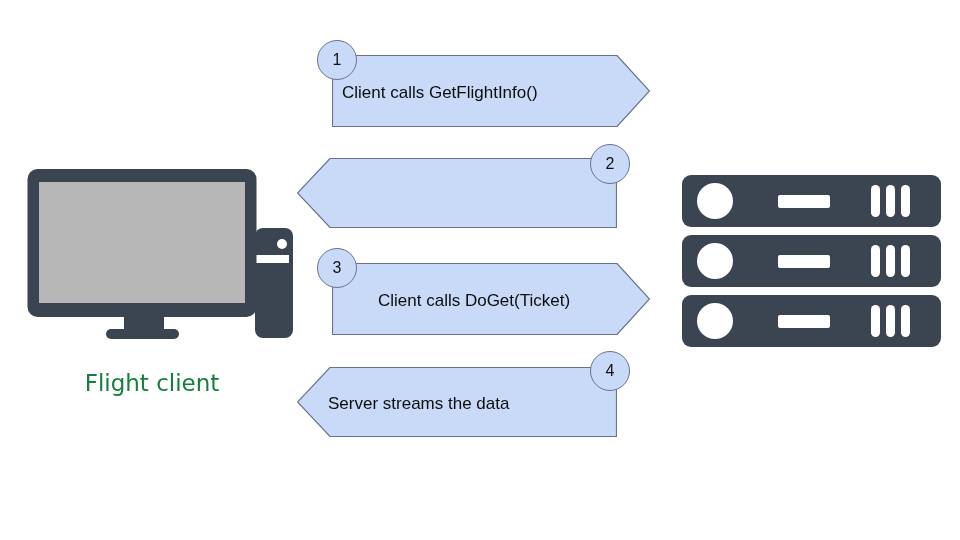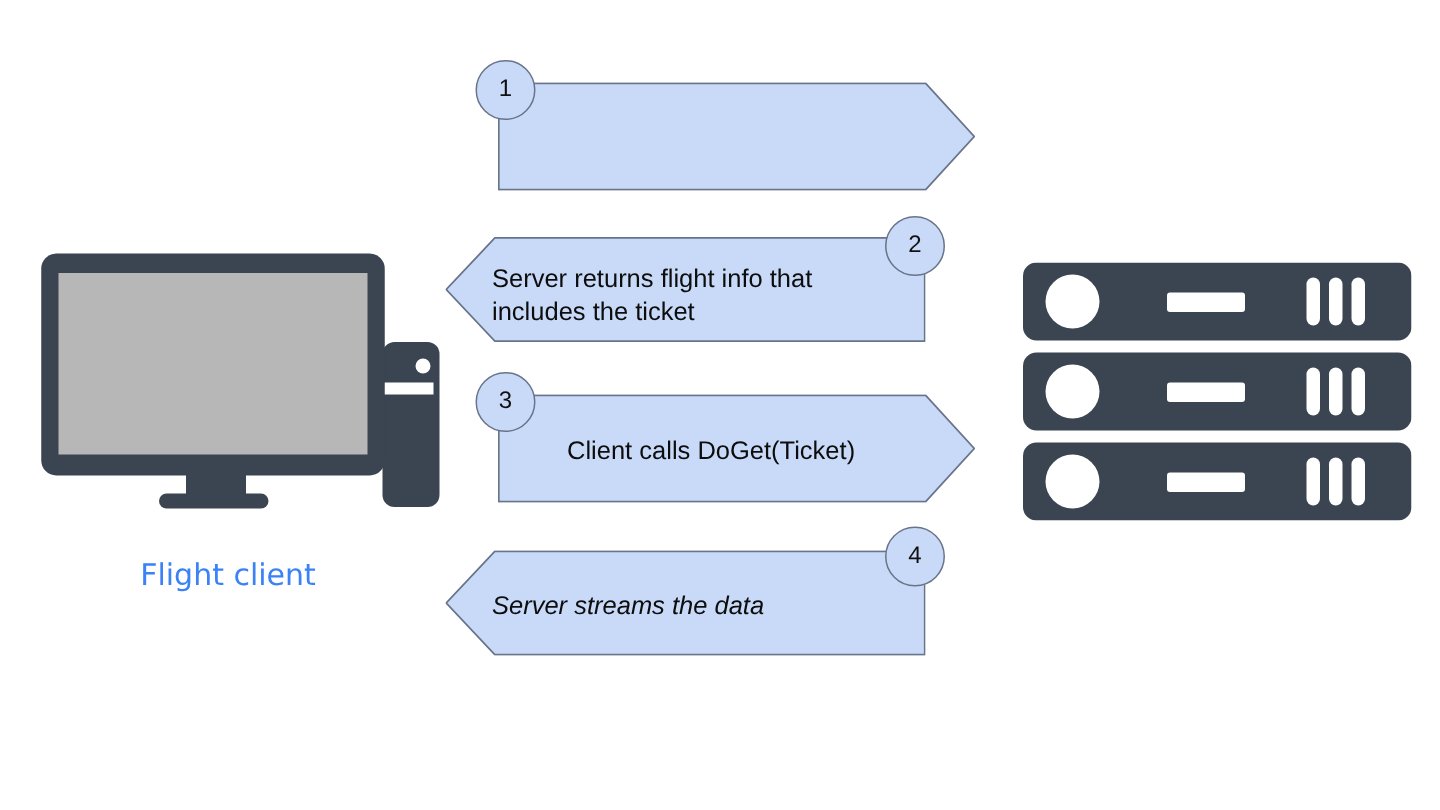--- a/index.html
+++ b/index.html
@@ -4,21 +4,21 @@
 <style>
   html,body { margin:0; padding:0; background:#ffffff; }
   .stage {
     position:relative; width:960px; height:540px; background:#ffffff;
     overflow:hidden; font-family:"Liberation Sans", sans-serif;
   }
   .icon-svg { position:absolute; display:block; }
   .entity-label {
     position:absolute; width:240px; text-align:center;
     font-family:"DejaVu Sans","Liberation Sans",sans-serif;
-    font-size:20px; line-height:24px; color:#3b82f6;
+    font-size:23px; line-height:24px; color:#15803d;
   }
   .step { position:absolute; }
   .arrow-svg { position:absolute; display:block; }
   .arrow-svg polygon { fill:#c9daf8; stroke:#68748a; stroke-width:1.2px; }
   .badge {
     position:absolute; width:40px; height:40px; box-sizing:border-box;
     border-radius:50%; background:#c9daf8; border:1.2px solid #68748a;
     display:flex; align-items:center; justify-content:center;
     font-size:16px; color:#111111;
   }
@@ -33,21 +33,21 @@
   .step-1 .arrow-svg, .step-3 .arrow-svg { left:15px; top:15px; width:318px; height:72px; }
   .step-2 .arrow-svg { left:0; top:14px; width:320px; height:70px; }
   .step-4 .arrow-svg { left:0; top:16px; width:320px; height:70px; }
 
   .step-1 .badge, .step-3 .badge { left:0; top:0; }
   .step-2 .badge, .step-4 .badge { left:293px; top:0; }
 
   .step-1 .step-text { left:25px; top:42px; width:280px; }
   .step-3 .step-text { left:25px; top:42px; width:280px;margin-left:36px; }
   .step-2 .step-text { left:31px; top:31px; width:260px; }
-  .step-4 .step-text { left:31px; top:42px; width:280px;font-style:italic; }
+  .step-4 .step-text { left:31px; top:42px; width:280px; }
 
   .client-icon { left:27px;  top:168px; width:267px; height:172px; }
   .server-icon { left:682px; top:175px; width:259px; height:172px; }
   .client-label { left:32px;  top:371px; }
   .server-label { left:690px; top:379px; }
 </style>
 </head>
 <body>
 
 <div class="stage">
@@ -88,28 +88,28 @@
       <rect x="204" y="10" width="9" height="32" rx="4.5" fill="#ffffff"></rect>
       <rect x="219" y="10" width="9" height="32" rx="4.5" fill="#ffffff"></rect>
     </g>
   </svg>
 
   <div class="step step-1">
     <svg class="arrow-svg" viewBox="0 0 318 72" preserveAspectRatio="none" aria-hidden="true">
       <polygon points="0.5,0.5 285,0.5 317.5,36 285,71.5 0.5,71.5"></polygon>
     </svg>
     <div class="badge">1</div>
+    <div class="step-text">Client calls GetFlightInfo()</div>
   </div>
 
   <div class="step step-2">
     <svg class="arrow-svg" viewBox="0 0 320 70" preserveAspectRatio="none" aria-hidden="true">
       <polygon points="319.5,0.5 33,0.5 0.5,35 33,69.5 319.5,69.5"></polygon>
     </svg>
     <div class="badge">2</div>
-    <div class="step-text">Server returns flight info that includes the ticket</div>
   </div>
 
   <div class="step step-3">
     <svg class="arrow-svg" viewBox="0 0 318 72" preserveAspectRatio="none" aria-hidden="true">
       <polygon points="0.5,0.5 285,0.5 317.5,36 285,71.5 0.5,71.5"></polygon>
     </svg>
     <div class="badge">3</div>
     <div class="step-text">Client calls DoGet(Ticket)</div>
   </div>
 

